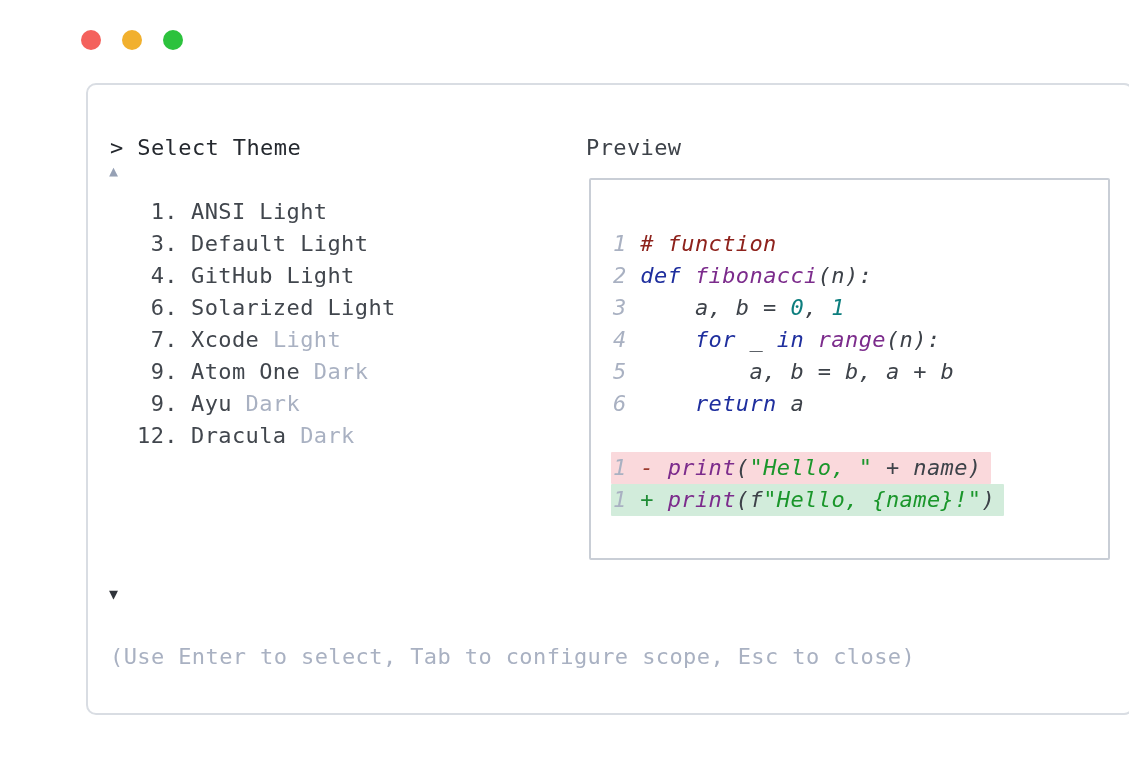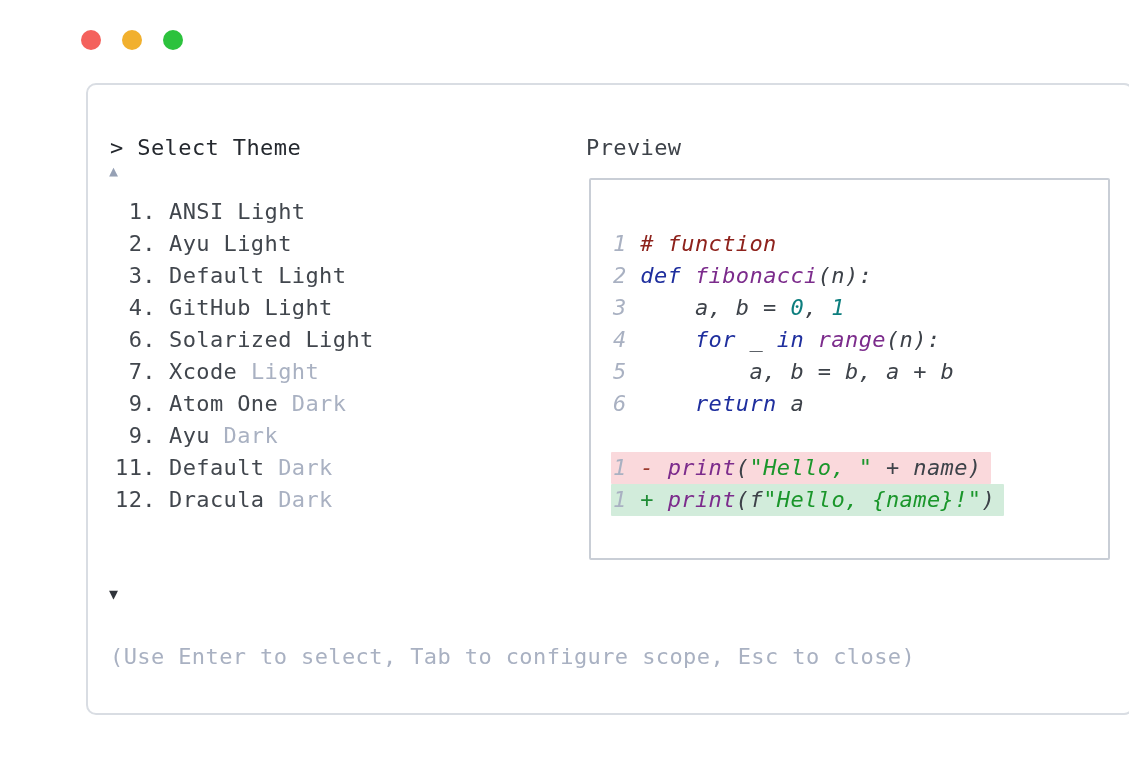--- a/index.html
+++ b/index.html
@@ -22,21 +22,21 @@
     background:#ffffff;
   }
 
   .prompt { position:absolute; left:62px; top:132px; line-height:32px; color:var(--prompt_text); white-space:pre; }
   .preview-title { position:absolute; left:538px; top:132px; line-height:32px; color:var(--code_plain); }
 
   .scroll-up   { position:absolute; left:61px; top:157px; font-size:15px; line-height:28px; color:var(--scroll_up);  cursor:pointer; }
   .scroll-down { position:absolute; left:61px; top:580px; font-size:15px; line-height:28px; color:var(--scroll_down); cursor:pointer; }
 
   
-  .theme-list { position:absolute; left:40px; top:196px; }
+  .theme-list { position:absolute; left:62px; top:196px; }
   .theme-row { line-height:32px; height:32px; white-space:pre; color:var(--item_text); cursor:pointer; }
   .theme-row .dot-slot { display:inline-block; width:20px; vertical-align:middle; }
   .theme-row .dot { display:inline-block; width:13px; height:13px; border-radius:50%; background:var(--selected_green); margin-bottom:2px; }
   .theme-row .num { display:inline-block; width:48px; text-align:right; margin-right:13px; }
   .theme-row.selected .num, .theme-row.selected .name { color:var(--selected_green); }
   .theme-row .suffix.dim { color:var(--dim_text); }
 
   
   .preview-box {
     position:absolute; left:541px; top:178px; width:521px; height:382px;
@@ -73,28 +73,26 @@
   <div class="panel"></div>
 
   <div class="prompt"><span>&gt;</span><span> </span><span>Select Theme</span></div>
 
   <div class="preview-title">Preview</div>
 
   <div class="scroll-up">▲</div>
 
   <div class="theme-list" id="theme-list">
       <div class="theme-row"><span class="dot-slot"></span><span class="num">1.</span><span class="name">ANSI</span><span class="suffix"> Light</span></div>
-      <div class="theme-row"><span class="dot-slot"></span><span class="num">2.</span><span class="name">Ayu</span><span class="suffix"> Light</span></div>
       <div class="theme-row"><span class="dot-slot"></span><span class="num">3.</span><span class="name">Default</span><span class="suffix"> Light</span></div>
       <div class="theme-row"><span class="dot-slot"></span><span class="num">4.</span><span class="name">GitHub</span><span class="suffix"> Light</span></div>
       <div class="theme-row"><span class="dot-slot"></span><span class="num">6.</span><span class="name">Solarized</span><span class="suffix"> Light</span></div>
       <div class="theme-row"><span class="dot-slot"></span><span class="num">7.</span><span class="name">Xcode</span><span class="suffix dim"> Light</span></div>
       <div class="theme-row"><span class="dot-slot"></span><span class="num">9.</span><span class="name">Atom One</span><span class="suffix dim"> Dark</span></div>
       <div class="theme-row"><span class="dot-slot"></span><span class="num">9.</span><span class="name">Ayu</span><span class="suffix dim"> Dark</span></div>
-      <div class="theme-row"><span class="dot-slot"></span><span class="num">11.</span><span class="name">Default</span><span class="suffix dim"> Dark</span></div>
       <div class="theme-row"><span class="dot-slot"></span><span class="num">12.</span><span class="name">Dracula</span><span class="suffix dim"> Dark</span></div>
     </div>
 
   <div class="scroll-down">▼</div>
 
   <div class="preview-box"></div>
 
   <div class="code" id="code-block">
       <div class="code-line"><span class="line-bg"><span class="tk-num">1</span><span class="tk-plain"> </span><span class="tk-comment"># function</span></span></div>
       <div class="code-line"><span class="line-bg"><span class="tk-num">2</span><span class="tk-plain"> </span><span class="tk-keyword">def</span><span class="tk-plain"> </span><span class="tk-function">fibonacci</span><span class="tk-plain">(n):</span></span></div>

